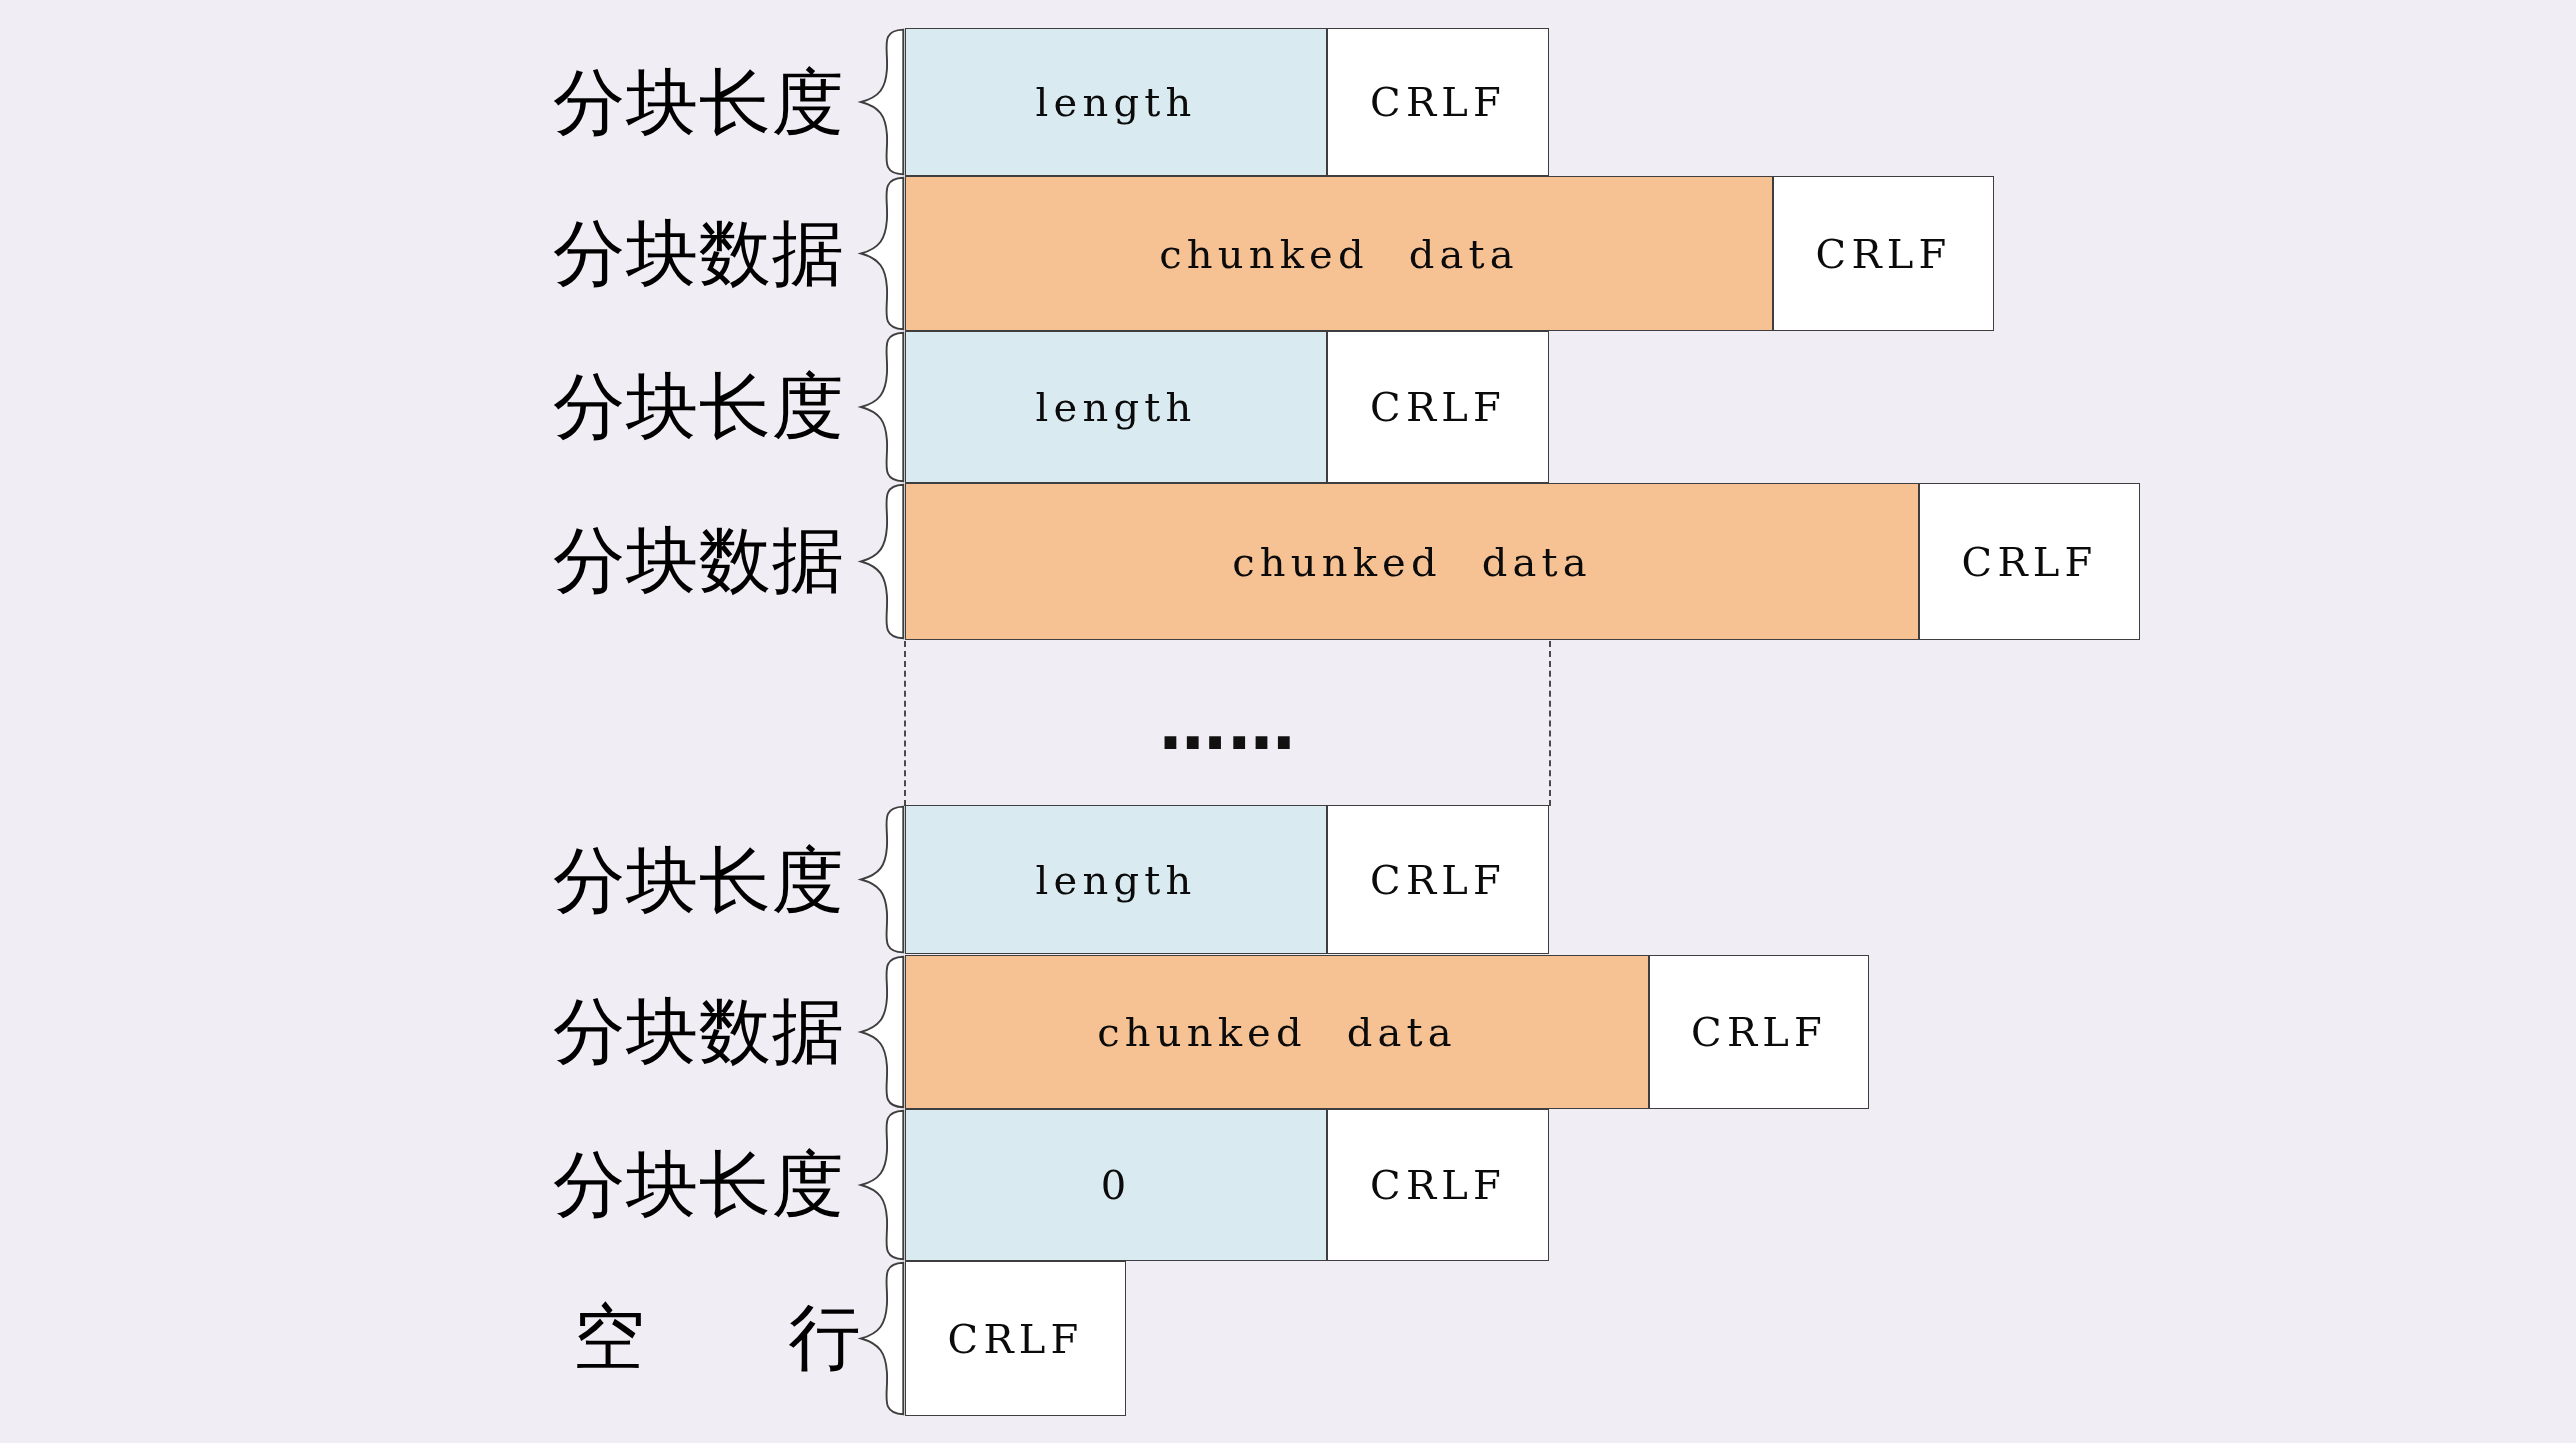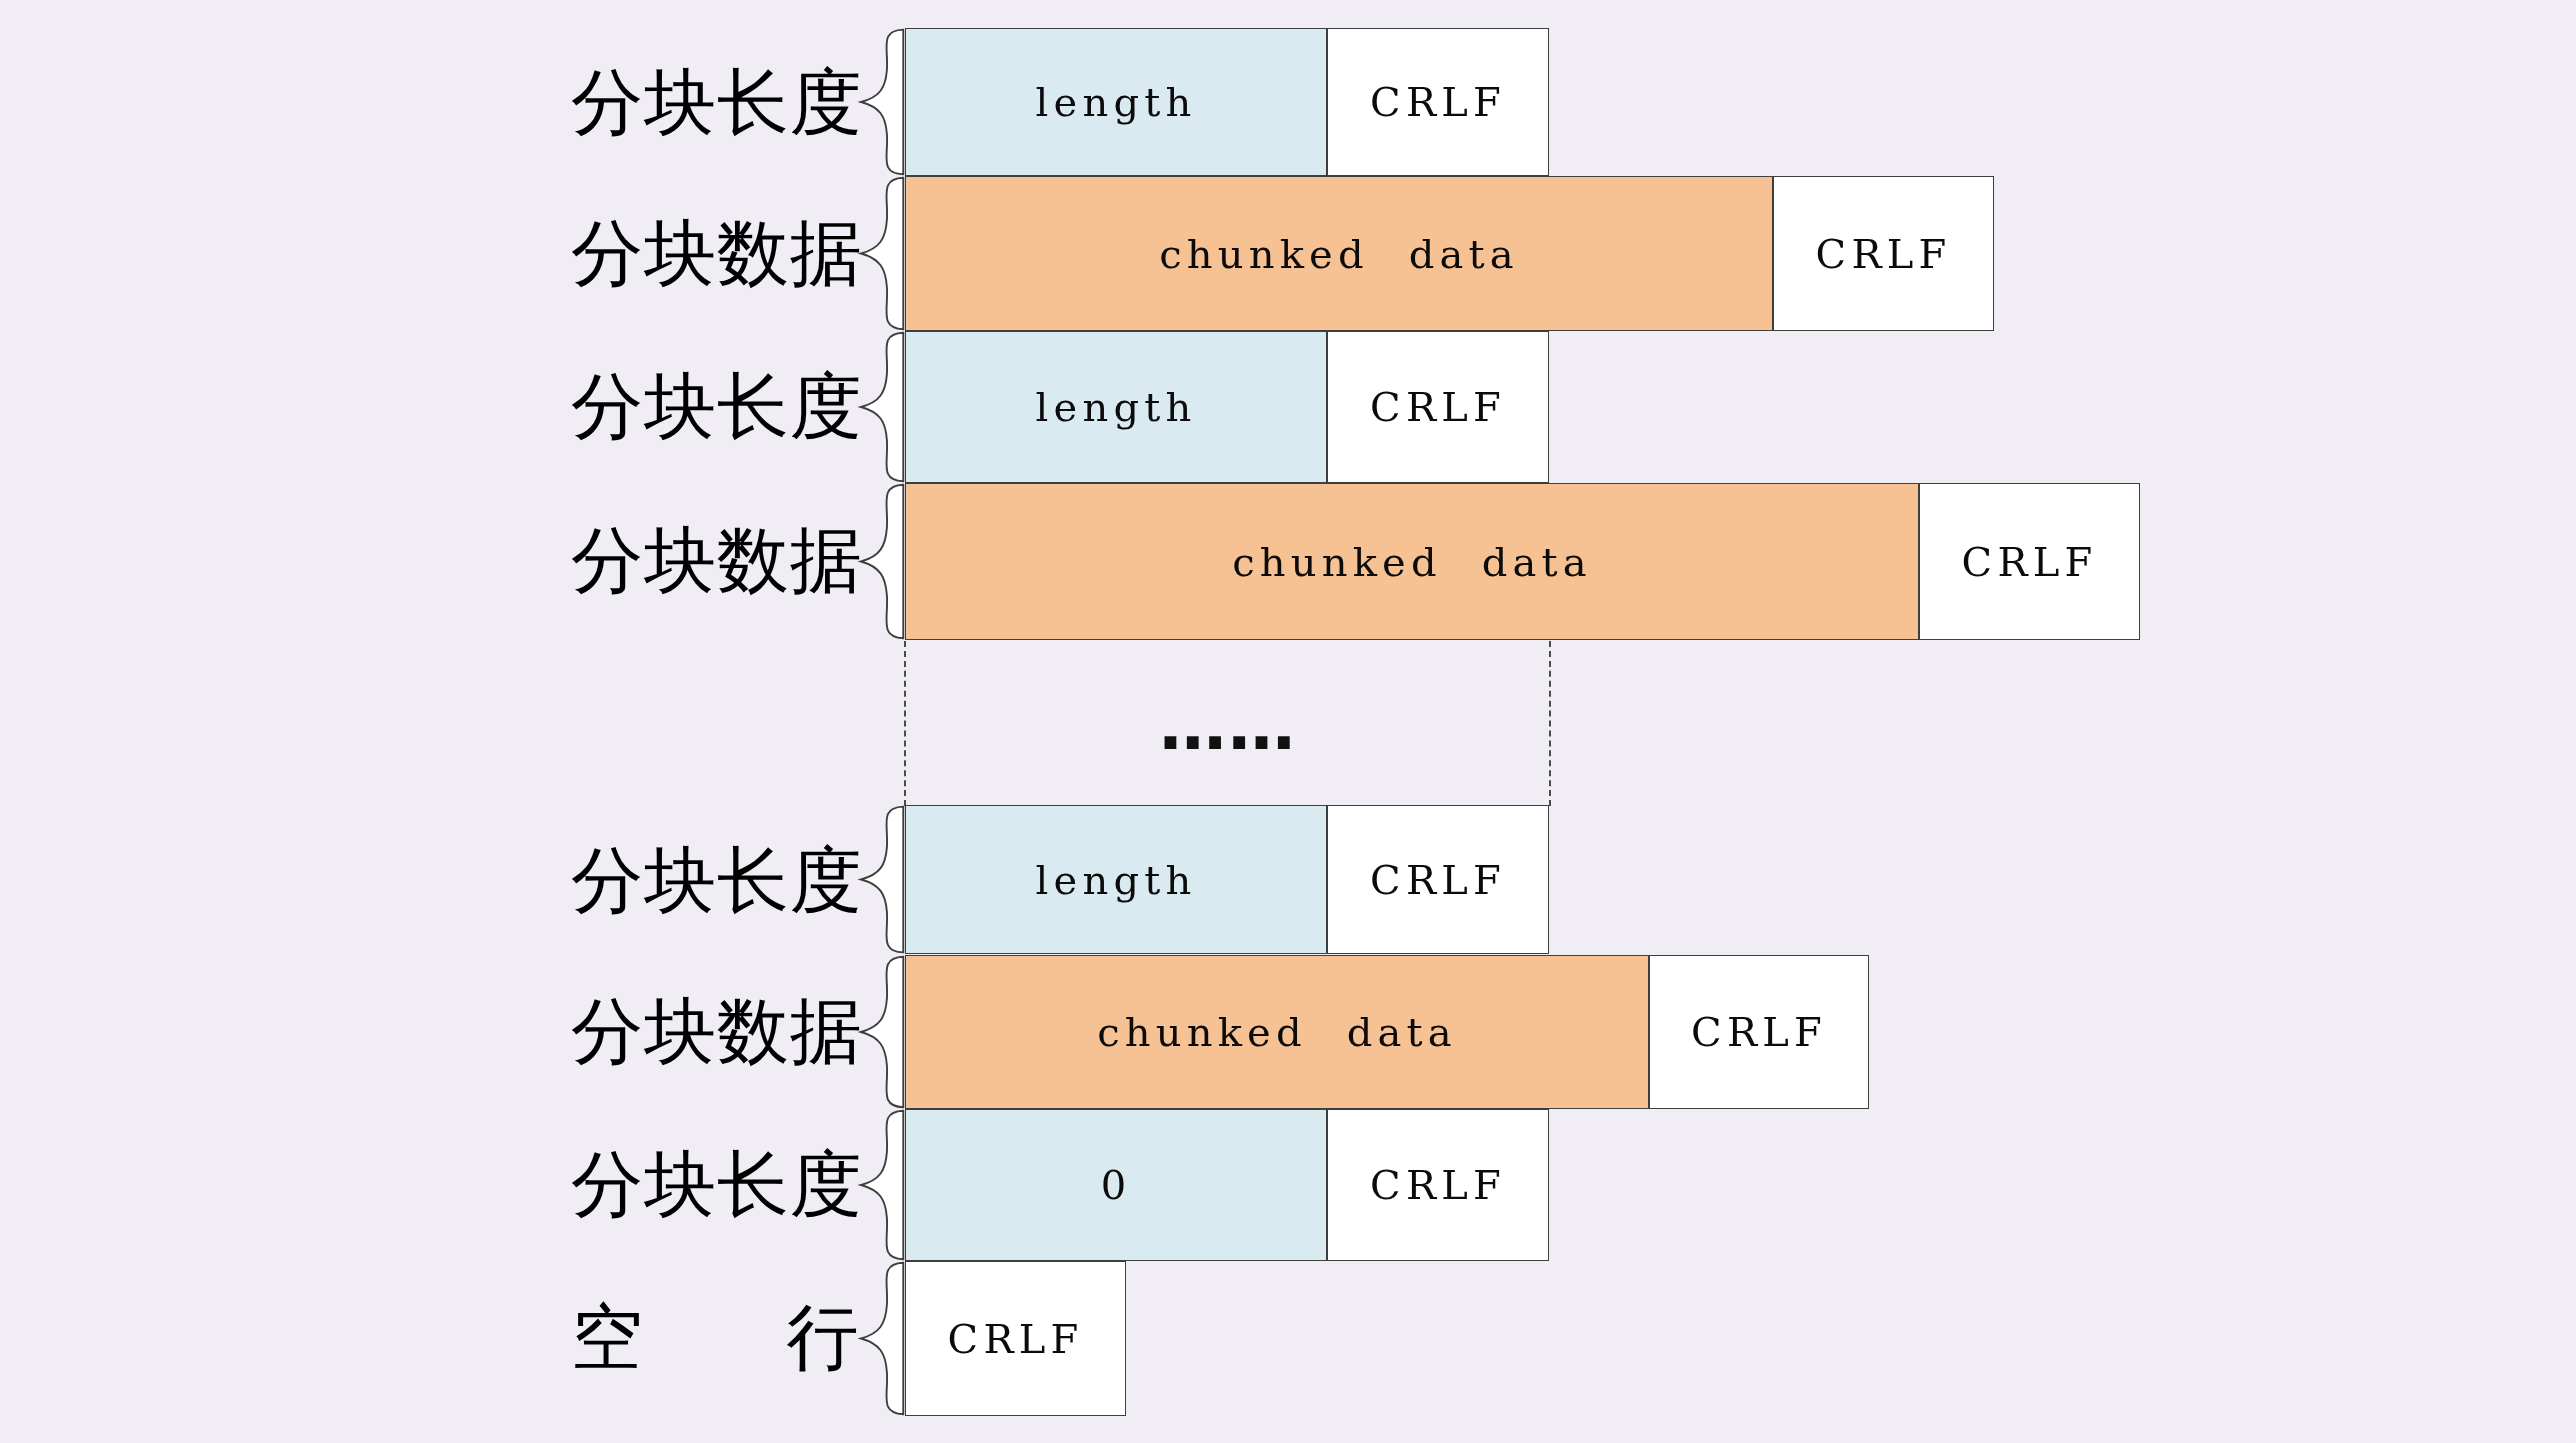--- a/index.html
+++ b/index.html
@@ -4,21 +4,21 @@
 <style>
   html,body{margin:0;padding:0;}
   #stage{
     position:relative;
     width:2576px;height:1443px;
     overflow:hidden;
     font-family:"DejaVu Sans",sans-serif;
   }
   .lbl{
     position:absolute;
-    left:571px;width:302px;height:103px;
+    left:553px;width:302px;height:103px;
     display:flex;align-items:center;
     font-size:72px;color:#000;
     white-space:pre;
     letter-spacing:0.9px;
     font-family:"DejaVu Sans",sans-serif;
   }
   .brace{position:absolute;left:855px;width:50px;}
   .brace svg{display:block;width:100%;height:100%;}
   .box{
     position:absolute;
@@ -107,21 +107,21 @@
 
   <div class="lbl" style="top:1133px;">分块长度</div>
   <div class="brace" style="top:1109px;height:152px;">
     <svg viewBox="0 0 58 176" preserveAspectRatio="none">
         <path d="M56 2 C28 3 39 24 37 50 C35.5 71 29 82 7 88 C29 94 35.5 105 37 126 C39 152 28 173 56 174 L56 2 Z" fill="#ffffff" stroke="#3e3e3e" stroke-width="2.2"></path>
       </svg>
   </div>
   <div class="box" style="left: 905px; top: 1109px; width: 422px; height: 152px; background-color: rgb(217, 234, 241); border-color: rgb(62, 62, 62);">0</div>
   <div class="box" style="left: 1327px; top: 1109px; width: 222px; height: 152px; background-color: rgb(255, 255, 255); border-color: rgb(62, 62, 62);">CRLF</div>
 
-  <div class="lbl" style="top:1286px;">空      行</div>
+  <div class="lbl" style="top:1286px;margin-left:20px;">空      行</div>
   <div class="brace" style="top:1261px;height:155px;">
     <svg viewBox="0 0 58 176" preserveAspectRatio="none">
         <path d="M56 2 C28 3 39 24 37 50 C35.5 71 29 82 7 88 C29 94 35.5 105 37 126 C39 152 28 173 56 174 L56 2 Z" fill="#ffffff" stroke="#3e3e3e" stroke-width="2.2"></path>
       </svg>
   </div>
   <div class="box" style="left: 905px; top: 1261px; width: 221px; height: 155px; background-color: rgb(255, 255, 255); border-color: rgb(62, 62, 62);">CRLF</div>
 
 </div>
 
 

